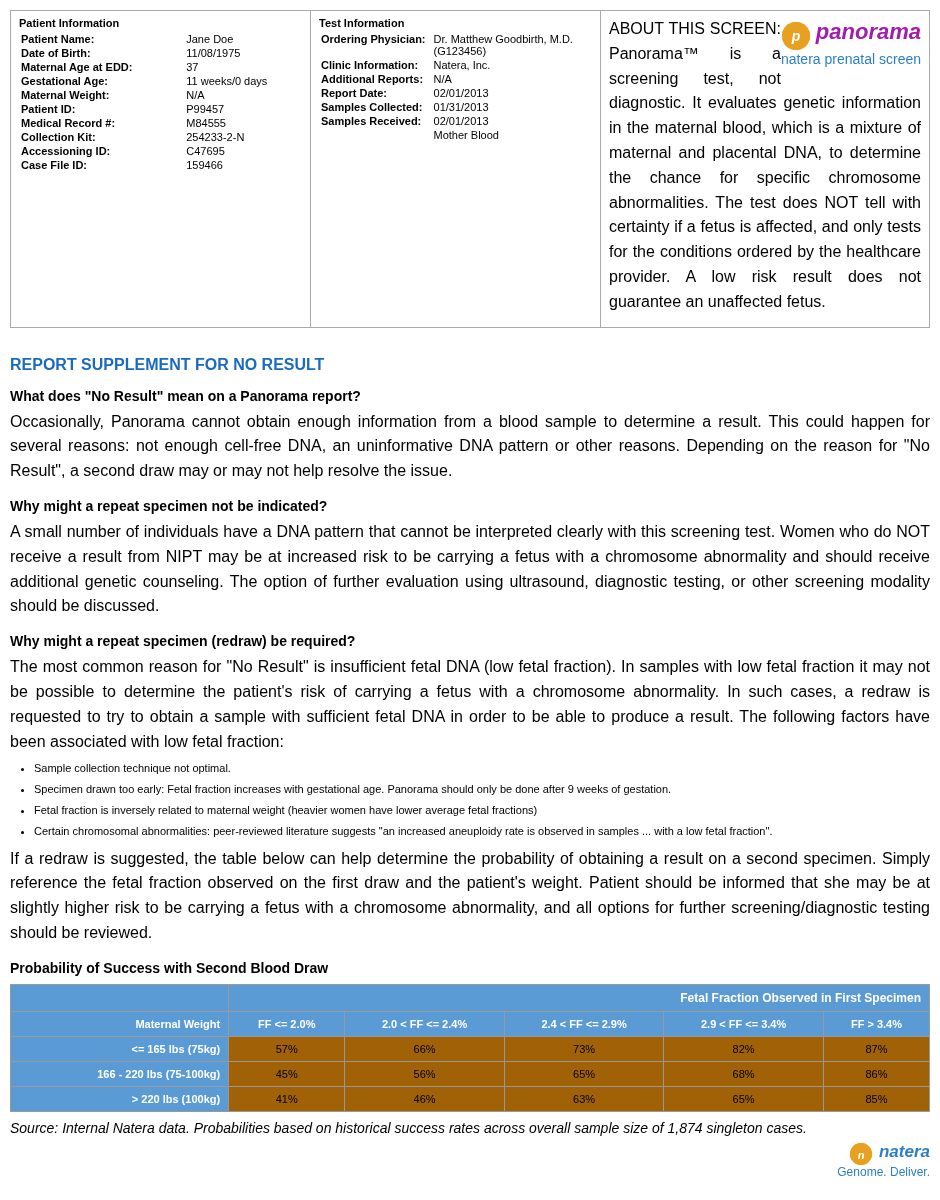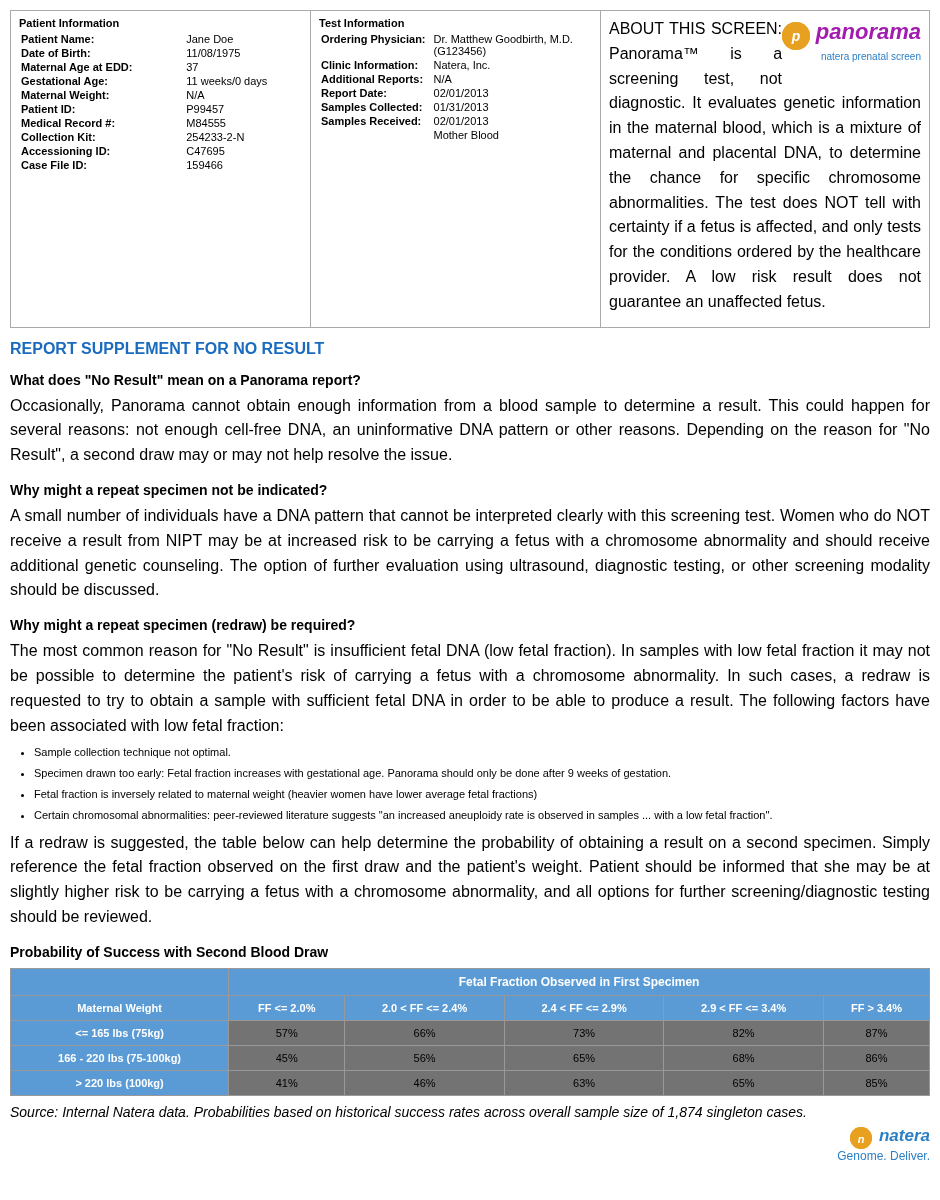--- a/index.html
+++ b/index.html
@@ -57,40 +57,40 @@
       text-align: right;
       margin-bottom: 4px;
     }
     .logo-text {
       font-size: 22px;
       color: #a21caf;
       font-style: italic;
       font-weight: bold;
     }
     .logo-sub {
-      font-size: 10px;
+      font-size: 14px;
       color: #2b7fc5;
       display: block;
       text-align: right;
     }
     .logo-circle {
       display: inline-block;
       width: 28px;
       height: 28px;
       border-radius: 50%;
       background: #e8a020;
       vertical-align: middle;
       margin-right: 3px;
       position: relative;
     }
     .report-supplement-title {
       color: #1a6bbf;
       font-size: 16px;
       font-weight: bold;
-      margin: 12px 0 12px 0;
+      margin: 28px 0 12px 0;
       text-transform: uppercase;
     }
     .section-heading {
       font-size: 14px;
       font-weight: bold;
       margin: 14px 0 6px 0;
     }
     .body-text {
       font-size: 16px;
       line-height: 1.55;
@@ -120,34 +120,35 @@
       border: 1px solid #999;
       padding: 6px 8px;
       text-align: center;
       font-size: 11px;
     }
     .prob-table .header-row-main th {
       background: #5b9bd5;
       color: #fff;
       font-weight: bold;
       font-size: 12px;
+      text-align: right;
     }
     .prob-table .header-row-sub th {
       background: #5b9bd5;
       color: #fff;
       font-weight: bold;
     }
     .prob-table .row-header {
       background: #5b9bd5;
       color: #fff;
       font-weight: bold;
-      text-align: center;
+      text-align: right;
     }
     .prob-table td.data-cell {
-      background: #737373;
+      background: #a16207;
     }
     .source-text {
       font-size: 14px;
       font-style: italic;
       margin-top: 8px;
       text-align: left;
     }
     .footer-logo {
       display: flex;
       justify-content: flex-end;

